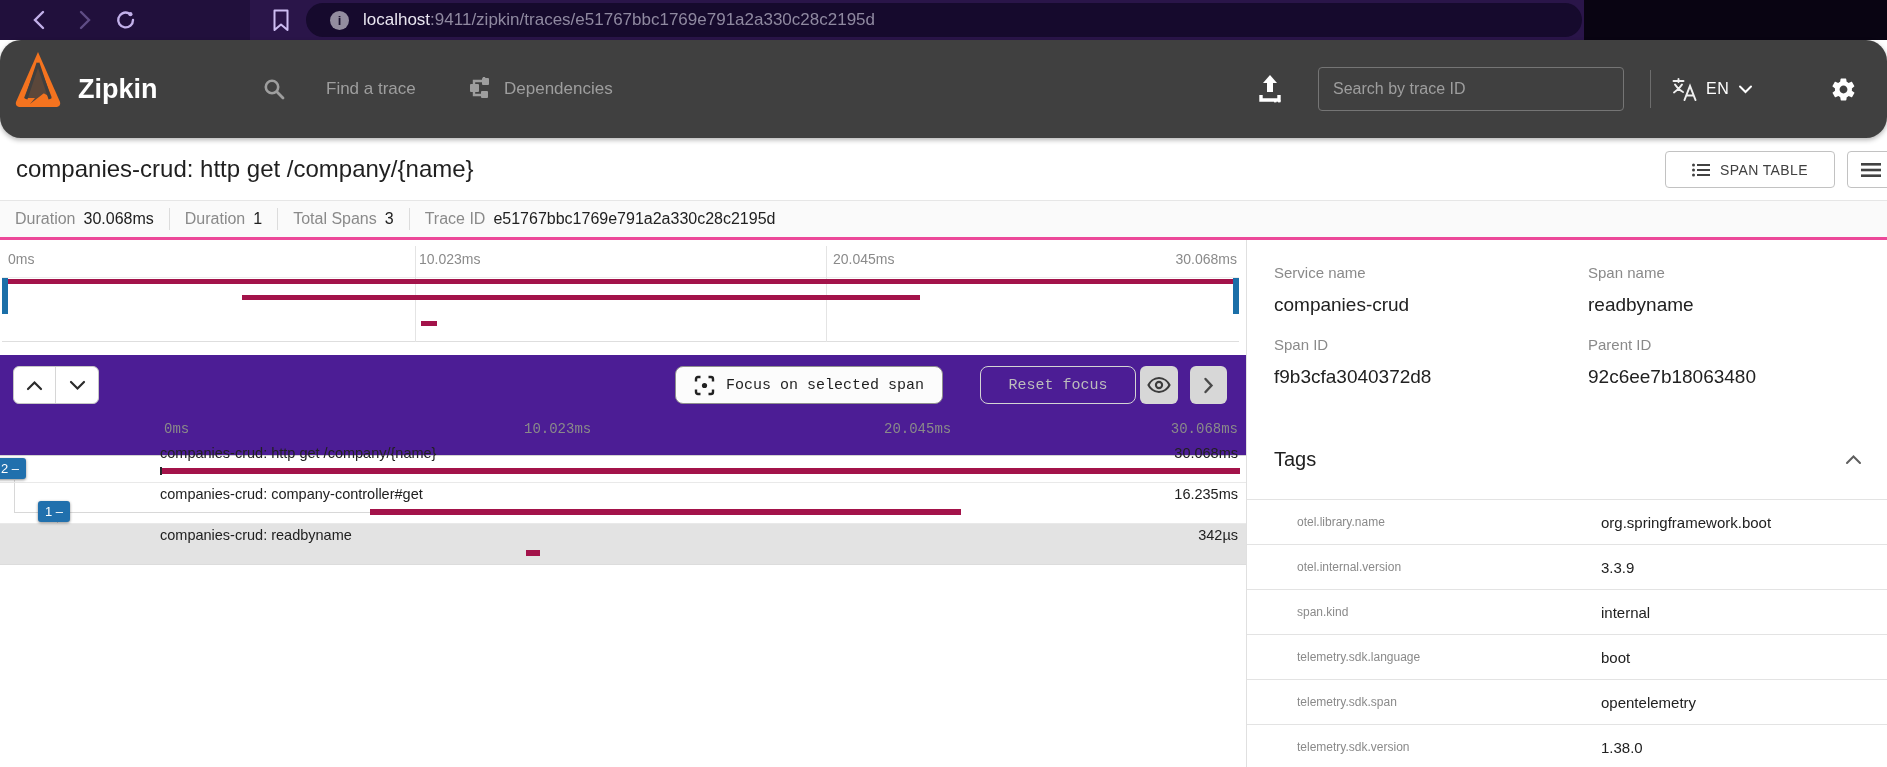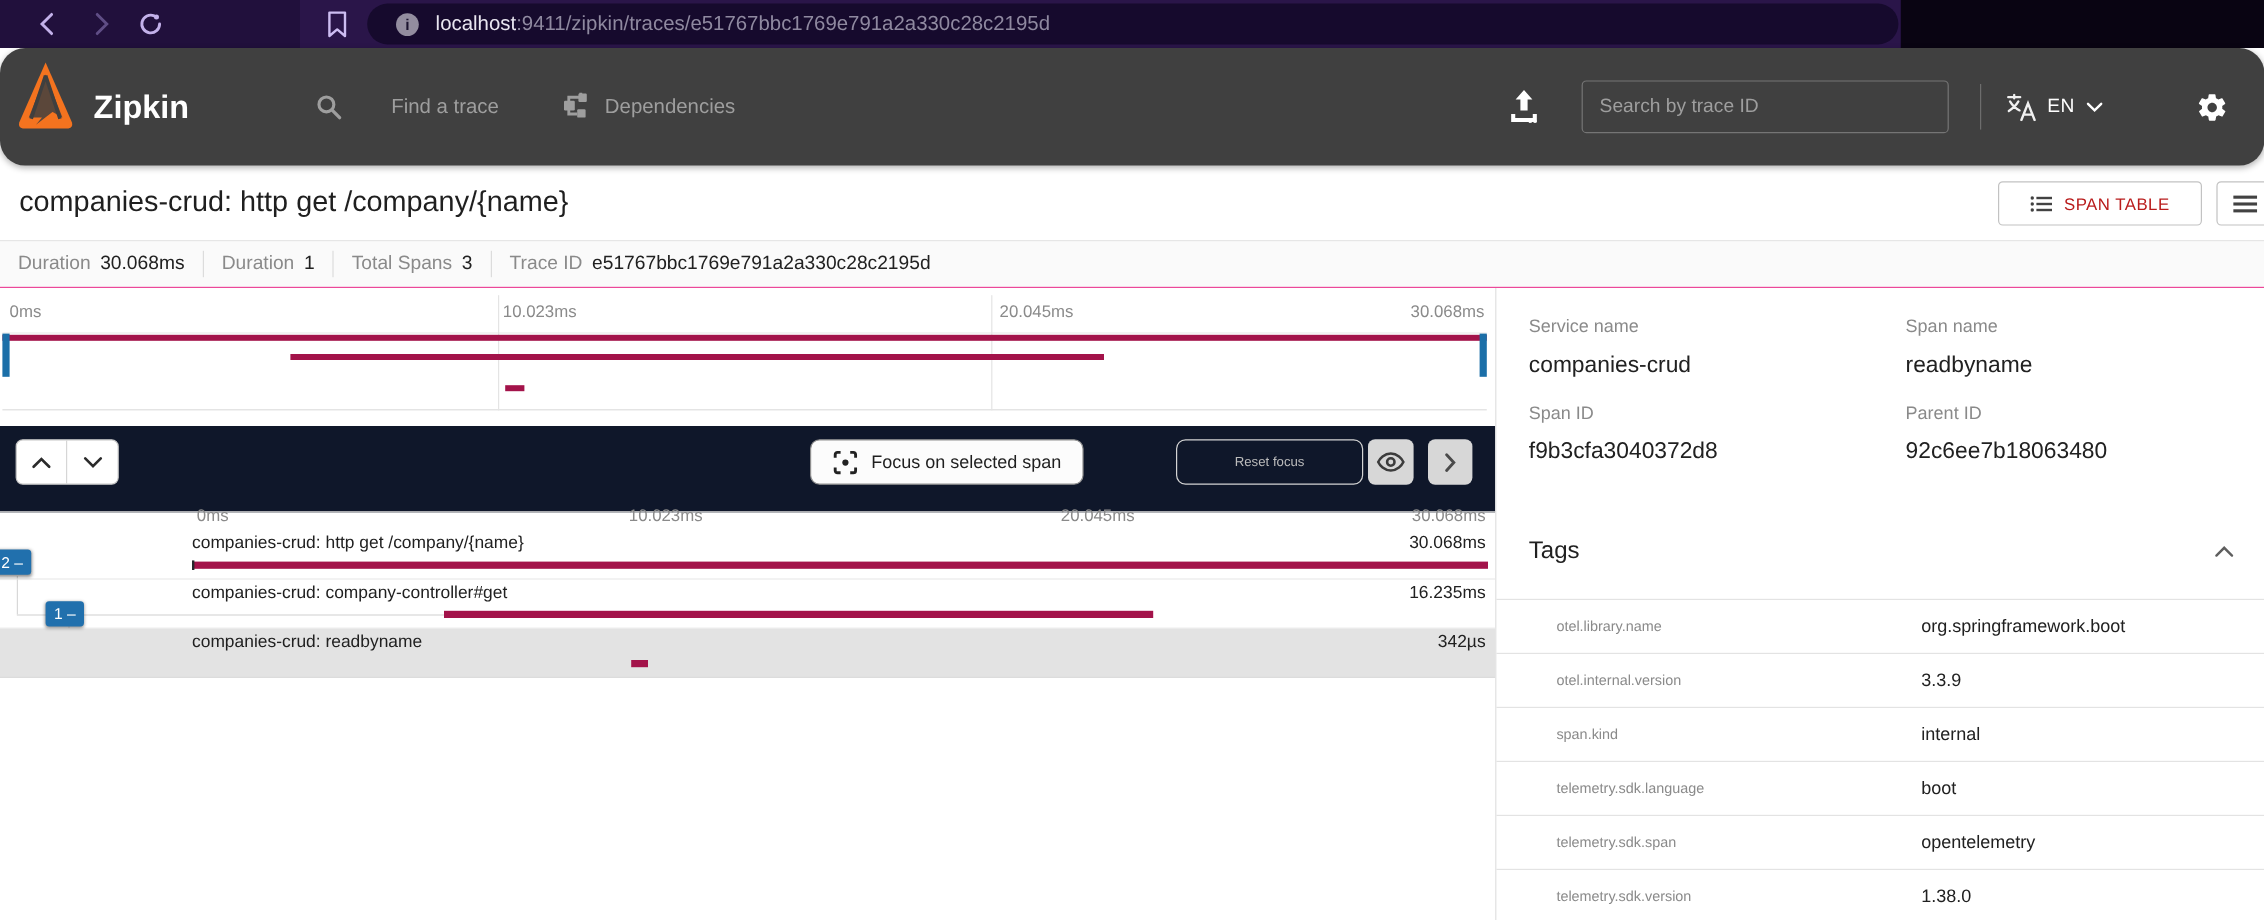--- a/index.html
+++ b/index.html
@@ -29,46 +29,46 @@
   #trace-search { left:1318px; top:27px; width:306px; height:44px; background:transparent; border:1px solid #757575; border-radius:4px; color:#e0e0e0; font-size:16px; padding:0 14px; font-family:"Liberation Sans",sans-serif; }
   #trace-search::placeholder { color:#9e9e9e; }
   #hdr-divider { left:1650px; top:30px; width:1px; height:38px; background:#6d6d6d; }
   #lang-group { left:1672px; top:0; height:98px; display:flex; align-items:center; gap:9px; color:#fff; cursor:pointer; }
   #lang-label { font-size:16px; letter-spacing:.5px; }
   #settings-btn { left:1830px; top:36px; }
 
   
   #title-row { left:0; top:138px; width:1887px; height:62px; background:#fff; }
   #page-title { left:16px; top:0; height:62px; display:flex; align-items:center; font-size:24px; color:#1f1f1f; }
-  .outline-btn { border:1px solid #c2c2c2; border-radius:4px; background:#fff; display:flex; align-items:center; justify-content:center; gap:10px; cursor:pointer; color:#b91c1c; }
+  .outline-btn { border:1px solid #c2c2c2; border-radius:4px; background:#fff; display:flex; align-items:center; justify-content:center; gap:10px; cursor:pointer; color:#404040; }
   #span-table-btn { left:1665px; top:13px; width:170px; height:37px; font-size:14px; letter-spacing:.4px; }
   #layout-btn { left:1847px; top:13px; width:48px; height:37px; }
 
   
-  #summary-bar { left:0; top:200px; width:1887px; height:40px; background:#fafafa; border-top:1px solid #e6e6e6; border-bottom:1px solid #ec4899; display:flex; align-items:center; padding-left:15px; font-size:16px; }
+  #summary-bar { left:0; top:200px; width:1887px; height:40px; background:#fafafa; border-top:1px solid #e6e6e6; border-bottom:3px solid #ec4899; display:flex; align-items:center; padding-left:15px; font-size:16px; }
   .sum-item { display:flex; align-items:center; gap:8px; }
   .sum-label { color:#8a8a8a; }
   .sum-value { color:#212121; }
   .sum-sep { width:1px; height:22px; background:#dcdcdc; margin:0 15px; }
 
   
   #tickrow1 { left:0; top:240px; width:1246px; height:37px; }
   .tick { position:absolute; top:0; height:37px; display:flex; align-items:center; font-size:14px; color:#8a8a8a; }
   #minimap { left:2px; top:277px; width:1237px; height:65px; border-bottom:1px solid #dedede; border-top:1px solid #ececec; }
   .vgrid { position:absolute; width:1px; background:#e4e4e4; }
   .mini-bar { position:absolute; height:5px; background:#a3134a; }
   .brush { position:absolute; top:0; width:6px; height:36px; background:#1b6fa8; }
 
   
-  #controls-strip { left:0; top:355px; width:1246px; height:72px; background:#0f172a; border-bottom:1px solid #d2d2d2; }
+  #controls-strip { left:0; top:355px; width:1246px; height:101px; background:#4c1d95; border-bottom:1px solid #d2d2d2;font-family:Liberation Mono, monospace; }
   #sort-group { left:13px; top:11px; width:86px; height:38px; background:#fff; border:1px solid #c6c6c6; border-radius:6px; display:flex; }
   .sort-cell { width:50%; display:flex; align-items:center; justify-content:center; cursor:pointer; }
   #sort-up { border-right:1px solid #d6d6d6; }
   #focus-btn { left:675px; top:11px; height:38px; padding:0 18px; background:#fcfcfc; border:1px solid #8f8f8f; border-radius:8px; display:flex; align-items:center; gap:11px; font-size:15px; color:#1f1f1f; cursor:pointer; }
-  #reset-btn { left:980px; top:11px; width:156px; height:38px; background:transparent; border:1px solid #d4d4d4; border-radius:8px; display:flex; align-items:center; justify-content:center; font-size:11px; color:#bcbcbc; }
+  #reset-btn { left:980px; top:11px; width:156px; height:38px; background:transparent; border:1px solid #d4d4d4; border-radius:8px; display:flex; align-items:center; justify-content:center; font-size:15px; color:#bcbcbc; }
   .sq-btn { top:11px; width:38px; height:38px; background:#d7d7d7; border-radius:6px; display:flex; align-items:center; justify-content:center; cursor:pointer; }
   #eye-btn { left:1140px; }
   #next-btn { left:1190px; width:37px; }
   #tickrow2 { left:0; top:415px; width:1246px; height:27px; }
   #tickrow2 .tick { height:27px; }
 
   
   #rows { left:0; top:442px; width:1246px; height:124px; }
   .srow { position:absolute; left:0; width:1246px; height:41px; border-bottom:1px solid #e9e9e9; cursor:pointer; }
   .srow-label { position:absolute; left:160px; top:3px; font-size:14.5px; color:#212121; }

